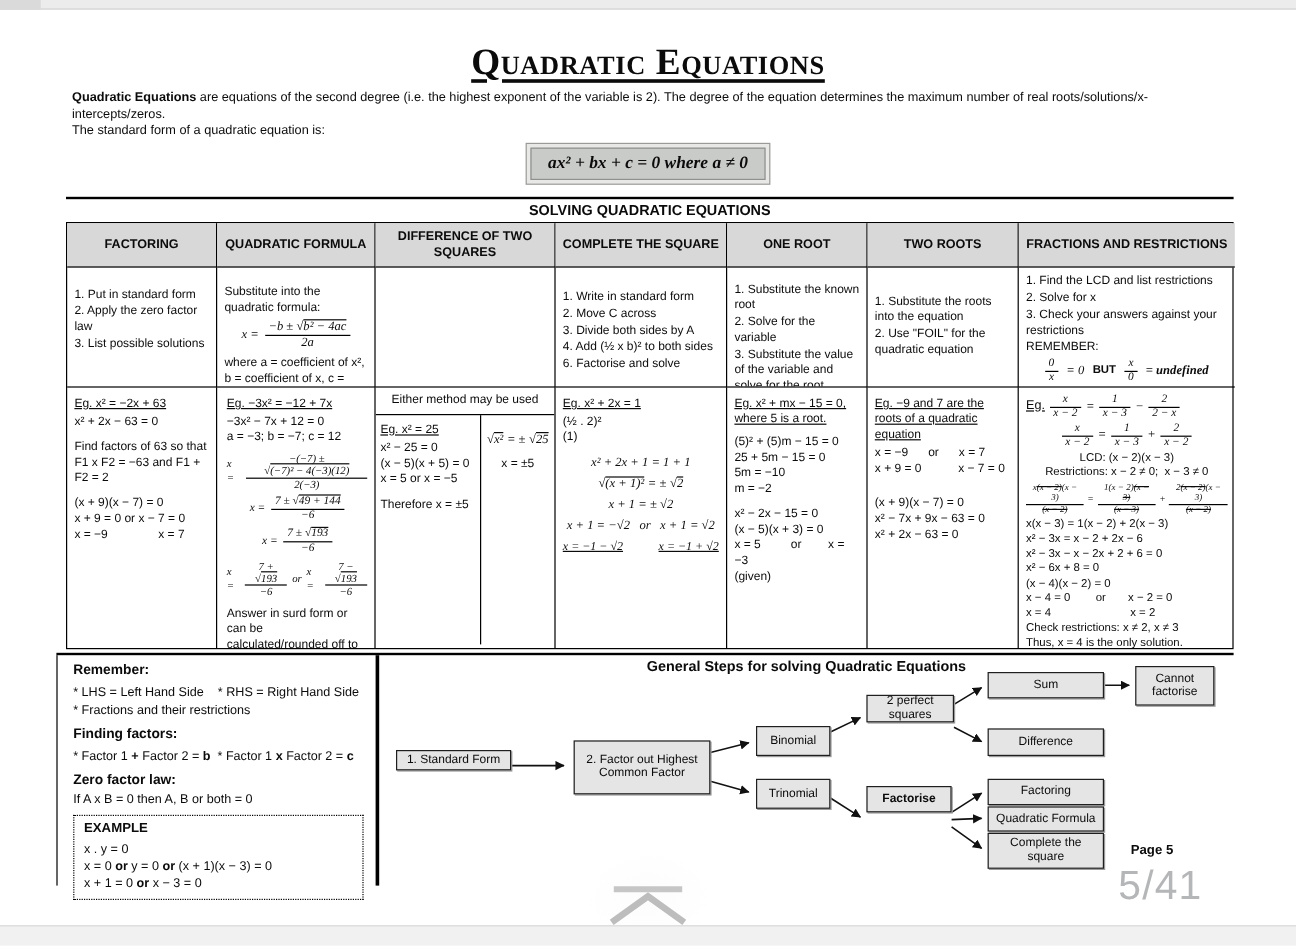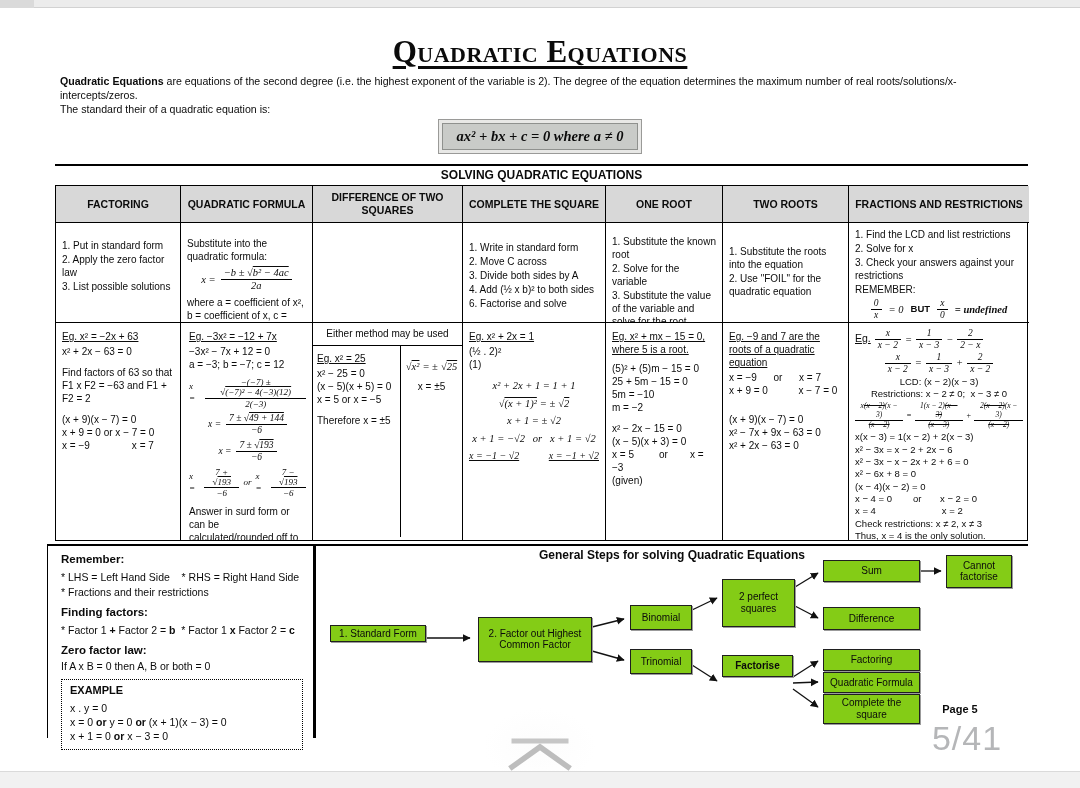--- a/index.html
+++ b/index.html
@@ -74,35 +74,35 @@
   .bottom { margin:3px 52px 0 47px; border-top:2.5px solid #000; display:flex; height:194px; }
   .panelL { width:266px; border-left:1px solid #000; padding:6px 10px 0 13px; font-size:10.5px; line-height:1.35; }
   .vdiv { width:3px; background:#000; }
   .flowArea { flex:1; position:relative; }
   .flowTitle { text-align:center; font-weight:bold; font-size:12px; margin-top:2px; }
   .panelL h3 { margin:0 0 3px; font-size:11.5px; }
   .panelL .h2 { font-weight:bold; font-size:11.5px; margin:6px 0 3px; }
   .exbox { border:1.5px dotted #000; margin-top:6px; padding:3px 8px 5px; }
   .exbox .ext { font-weight:bold; font-size:11px; margin-bottom:3px; }
 
-  .node { position:absolute; background:#84cc16; border:1.2px solid #1f1f1f; box-shadow:1px 1px 0 #9b9b9b;
+  .node { position:absolute; background:#e5e5e5; border:1.2px solid #1f1f1f; box-shadow:1px 1px 0 #9b9b9b;
           font-size:10px; display:flex; align-items:center; justify-content:center; text-align:center;
           padding:2px 3px; line-height:1.15; }
   .arrows { position:absolute; left:0; top:0; }
 </style>
 </head>
 <body>
 
 <div class="doc">
 
   <h1 class="title"><span>Quadratic Equations</span></h1>
 
   <div class="intro">
     <span class="b">Quadratic Equations</span><span> are equations of the second degree (i.e. the highest exponent of the variable is 2). The degree of the equation determines the maximum number of real roots/solutions/x-intercepts/zeros.</span>
-    <div>The standard their of a quadratic equation is:</div>
+    <div>The standard form of a quadratic equation is:</div>
   </div>
 
   <div class="stdbox">
     <span>ax² + bx + c = 0    where a ≠ 0</span>
   </div>
 
   <div class="tblwrap">
     <div class="tbltitle">SOLVING QUADRATIC EQUATIONS</div>
     <div class="tbl">
 
@@ -393,21 +393,21 @@
           <line x1="477" y1="131" x2="502" y2="115" marker-end="url(#ah)"></line>
           <line x1="477" y1="137" x2="502" y2="136" marker-end="url(#ah)"></line>
           <line x1="477" y1="143" x2="502" y2="161" marker-end="url(#ah)"></line>
         </g>
       </svg>
 
       <div class="node" style="left:14px; top:79px; width:96px; height:17px;">1. Standard Form</div>
       <div class="node" style="left:162px; top:71px; width:114px; height:45px;">2. Factor out Highest Common Factor</div>
       <div class="node" style="left:314px; top:59px; width:62px; height:25px;">Binomial</div>
       <div class="node" style="left:314px; top:103px; width:62px; height:25px;">Trinomial</div>
-      <div class="node" style="left:406px; top:33px; width:73px; height:48px;">2 perfect squares</div>
+      <div class="node" style="left:406px; top:33px; width:73px; height:23px;">2 perfect squares</div>
       <div class="node" style="left:507px; top:14px; width:97px; height:22px;">Sum</div>
       <div class="node" style="left:630px; top:9px; width:66px; height:33px;">Cannot factorise</div>
       <div class="node" style="left:507px; top:61px; width:97px; height:23px;">Difference</div>
       <div class="node" style="left:406px; top:109px; width:71px; height:22px;font-weight:bold;">Factorise</div>
       <div class="node" style="left:507px; top:103px; width:97px; height:22px;">Factoring</div>
       <div class="node" style="left:507px; top:126px; width:97px; height:21px;">Quadratic Formula</div>
       <div class="node" style="left:507px; top:148px; width:97px; height:30px;">Complete the square</div>
     </div>
   </div>
 

